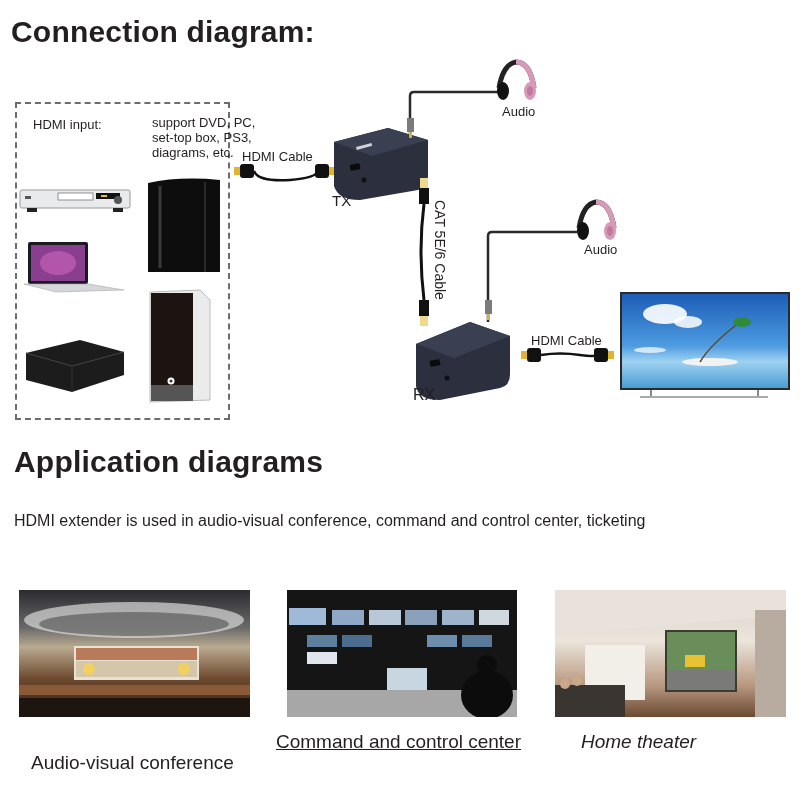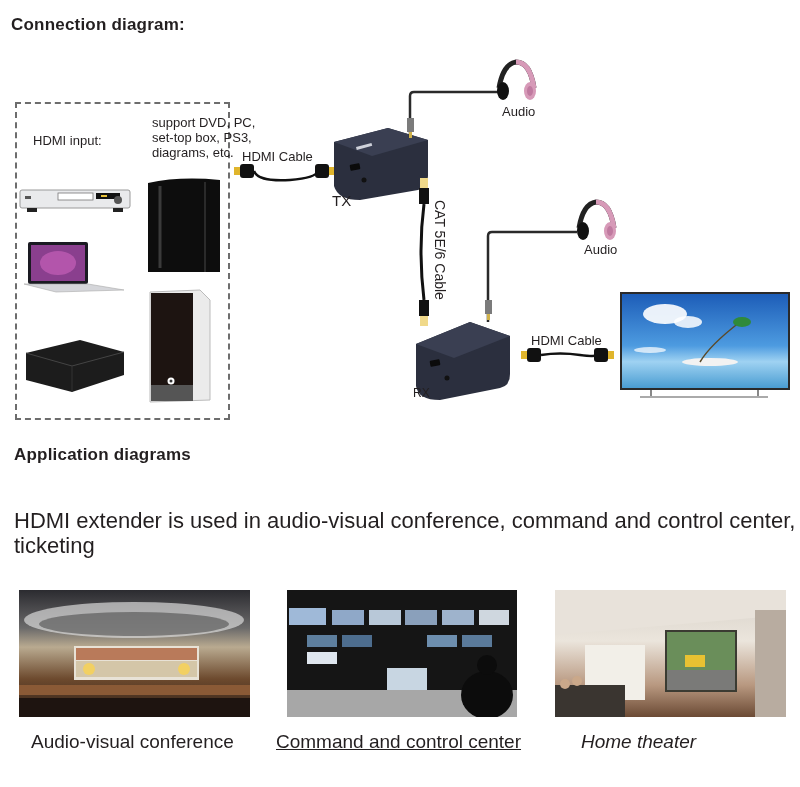--- a/index.html
+++ b/index.html
@@ -1,34 +1,34 @@
 <!DOCTYPE html>
 <html><head>
 <meta charset="utf-8">
 <style>
   html, body { margin:0; padding:0; background:#ffffff; }
   body { width:800px; height:787px; position:relative; overflow:hidden;
          font-family:"Liberation Sans", sans-serif; color:#231f20; }
   .abs { position:absolute; }
-  .h1 { font-weight:bold; font-size:17px; letter-spacing:0.2px; }
+  .h1 { font-weight:bold; font-size:30px; letter-spacing:0.2px; }
   .label { font-size:13px; color:#231f20; }
   .caption { font-size:19px; color:#231f20; }
-  .body-text { font-size:22px; line-height:25px; color:#231f20; }
+  .body-text { font-size:16px; line-height:25px; color:#231f20; }
   .dashed-box { border:2px dashed #6d6d6d; box-sizing:border-box; }
   svg { position:absolute; left:0; top:0; }
   .photo { position:absolute; overflow:hidden; }
 </style>
 </head>
 <body>
 
 <div class="abs h1" style="left:11px; top:15px;">Connection diagram:</div>
 
 <div class="abs dashed-box" style="left:15px; top:102px; width:215px; height:318px;"></div>
 
-<div class="abs label" style="left:33px; top:133px;">HDMI input:</div>
+<div class="abs label" style="left:33px; top:117px;">HDMI input:</div>
 <div class="abs label" style="left:108px; top:115px; line-height:15px;margin-left:44px;">
   <div>support DVD, PC,</div>
   <div>set-top box, PS3,</div>
   <div>diagrams, etc.</div>
 </div>
 
 <svg width="800" height="787">
 
   <g>
     <rect x="20" y="190" width="110" height="18" rx="2" fill="#e9eaec" stroke="#9a9a9a"></rect>
@@ -158,21 +158,21 @@
   </g>
 </svg>
 
 <div class="abs label" style="left:242px; top:149px;">HDMI Cable</div>
 <div class="abs label" style="left:332px; top:192px; font-size:15px;">TX</div>
 <div class="abs label" style="left:502px; top:104px;">Audio</div>
 <div class="abs label" style="left:430px; top:200px; width:20px; height:120px;">
   <div style="position:absolute; left:0; top:0; transform-origin:0 0; transform:translate(18px,0) rotate(90deg); white-space:nowrap; font-size:14px;">CAT 5E/6 Cable</div>
 </div>
 <div class="abs label" style="left:584px; top:242px;">Audio</div>
-<div class="abs label" style="left:413px; top:386px; font-size:12px;">RX</div>
+<div class="abs label" style="left:413px; top:386px; font-size:16px;">RX</div>
 <div class="abs label" style="left:531px; top:333px;">HDMI Cable</div>
 
 <div class="abs h1" style="left:14px; top:445px;">Application diagrams</div>
 <div class="abs body-text" style="left:14px; top:508px;">
   <div>HDMI extender is used in audio-visual conference, command and control center, ticketing</div>
 </div>
 
 <div class="photo" style="left:19px; top:590px; width:231px; height:127px; background:linear-gradient(#2b2b30 0%, #6b6a6a 30%, #b9aa90 45%, #6d4a2e 70%, #2a1c14 100%);">
   <svg width="231" height="127">
     <ellipse cx="115" cy="30" rx="110" ry="18" fill="#d8d8d8" opacity="0.7"></ellipse>
@@ -215,15 +215,15 @@
     <rect x="112" y="42" width="68" height="58" fill="#6a8e5a"></rect>
     <rect x="130" y="65" width="20" height="12" fill="#e8c232"></rect>
     <rect x="112" y="80" width="68" height="20" fill="#7a7a78"></rect>
     <rect x="0" y="95" width="70" height="32" fill="#3a3530"></rect>
     <circle cx="10" cy="94" r="5" fill="#caa88a"></circle>
     <circle cx="22" cy="91" r="5" fill="#caa88a"></circle>
     <rect x="200" y="20" width="31" height="107" fill="#b8aca0"></rect>
   </svg>
 </div>
 
-<div class="abs caption" style="left:31px; top:731px;">Audio-visual conference</div>
+<div class="abs caption" style="left:31px; top:752px;">Audio-visual conference</div>
 <div class="abs caption" style="left:276px; top:731px;text-decoration:underline;">Command and control center</div>
 <div class="abs caption" style="left:581px; top:731px;font-style:italic;">Home theater</div>
 
 </body></html>

